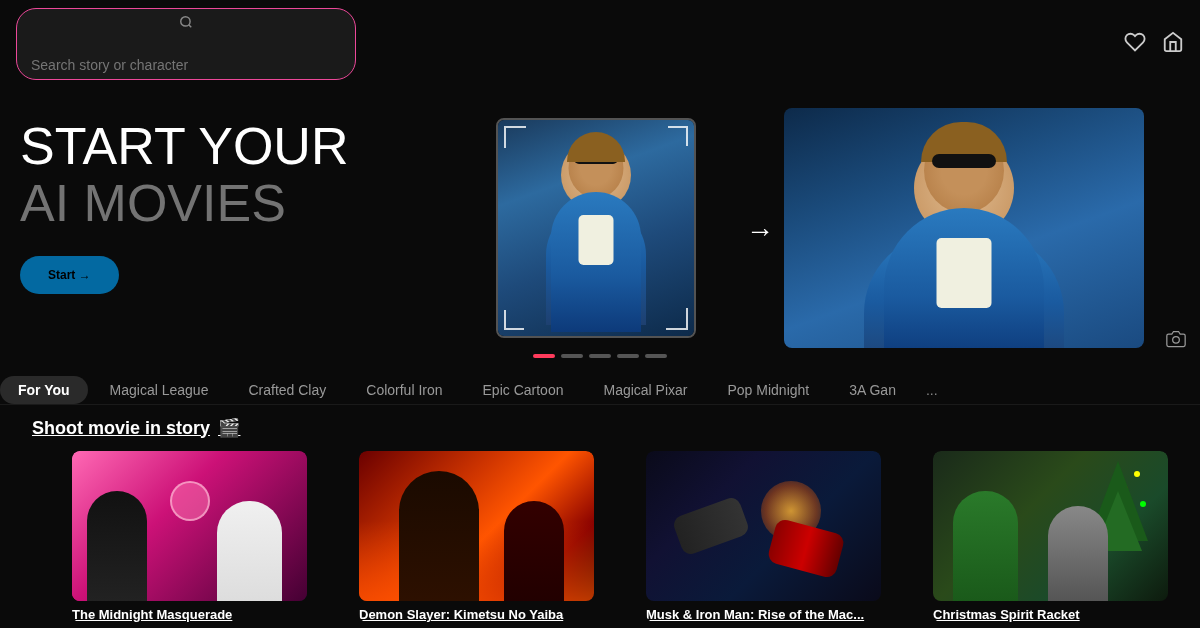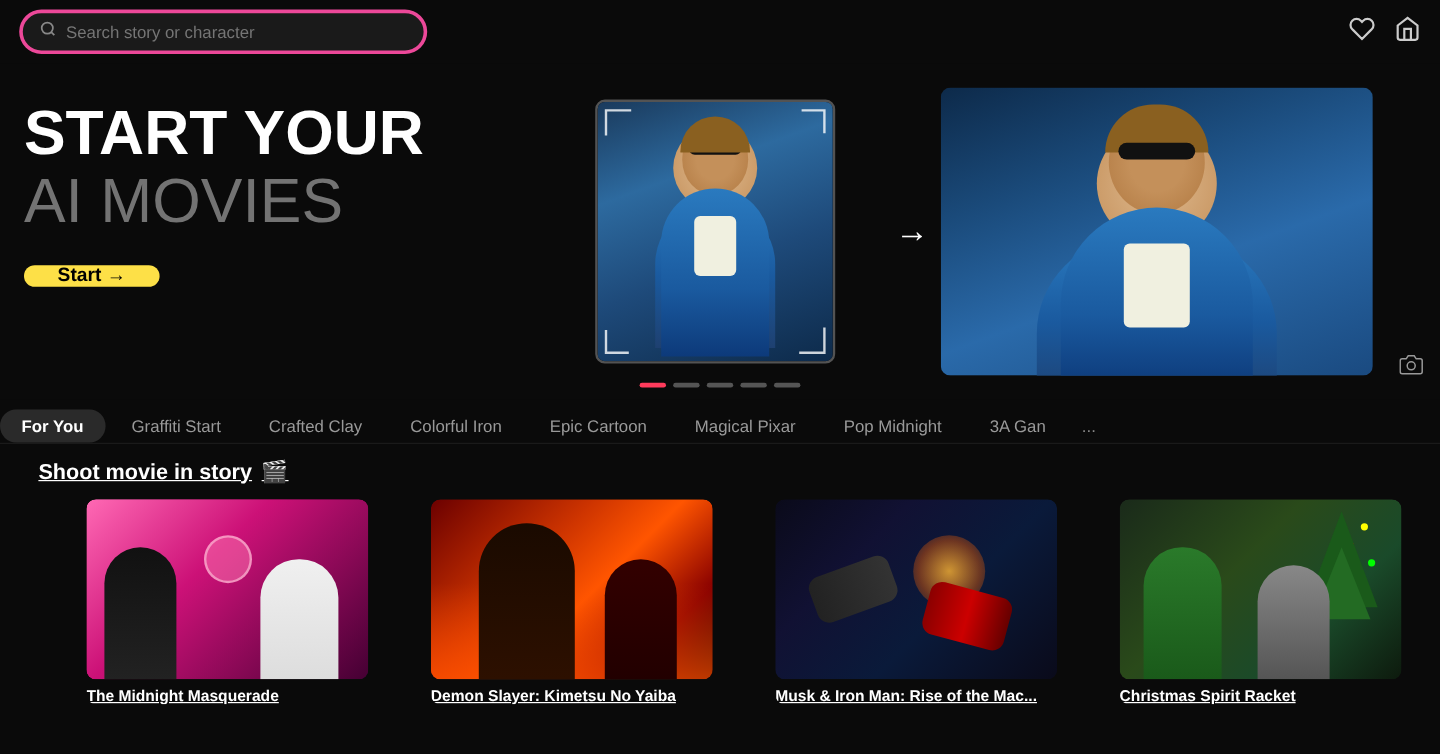--- a/index.html
+++ b/index.html
@@ -19,25 +19,26 @@
       justify-content: space-between;
       padding: 8px 16px;
       background: #0a0a0a;
       position: relative;
       z-index: 10;
     }
     .search-bar {
       display: flex;
       align-items: center;
       background: #1a1a1a;
-      border: 3px solid #ec4899;
+      border: 1px solid #ec4899;
       border-radius: 20px;
       padding: 6px 14px;
       width: 340px;
-      gap: 8px;
+      gap: 24px;
+      flex-direction: column;
     }
     .search-bar input {
       background: none;
       border: none;
       outline: none;
       color: #888;
       font-size: 14px;
       width: 100%;
     }
     .search-icon-svg {
@@ -65,40 +66,40 @@
       overflow: hidden;
     }
     .hero-text {
       position: absolute;
       left: 20px;
       top: 30px;
       z-index: 5;
     }
     .hero-title-white {
       font-size: 52px;
-      font-weight: 700;
+      font-weight: 400;
       color: #fff;
       line-height: 1.1;
       text-transform: uppercase;
     }
     .hero-title-red {
       font-size: 52px;
       font-weight: 400;
       color: #737373;
       line-height: 1.1;
       text-transform: uppercase;
     }
     .start-btn {
       margin-top: 24px;
-      background: #fde047;
+      background: #0369a1;
       color: #000;
       border: none;
       border-radius: 24px;
-      padding: 0 28px;
-      font-size: 16px;
+      padding: 12px 28px;
+      font-size: 12px;
       font-weight: 600;
       cursor: pointer;
       display: flex;
       align-items: center;
       gap: 8px;
     }
 
     
     .hero-images {
       position: absolute;
@@ -437,21 +438,21 @@
     <div class="dot"></div>
     <div class="dot"></div>
     <div class="dot"></div>
     <div class="dot"></div>
   </div>
 </div>
 
 <div class="tabs-section">
   <div class="tabs-row">
     <div class="tab-item active">For You</div>
-    <div class="tab-item">Graffiti Start</div>
+    <div class="tab-item">Magical League</div>
     <div class="tab-item">Crafted Clay</div>
     <div class="tab-item">Colorful Iron</div>
     <div class="tab-item">Epic Cartoon</div>
     <div class="tab-item">Magical Pixar</div>
     <div class="tab-item">Pop Midnight</div>
     <div class="tab-item">3A Gan</div>
     <div class="tab-more">...</div>
   </div>
 </div>
 

